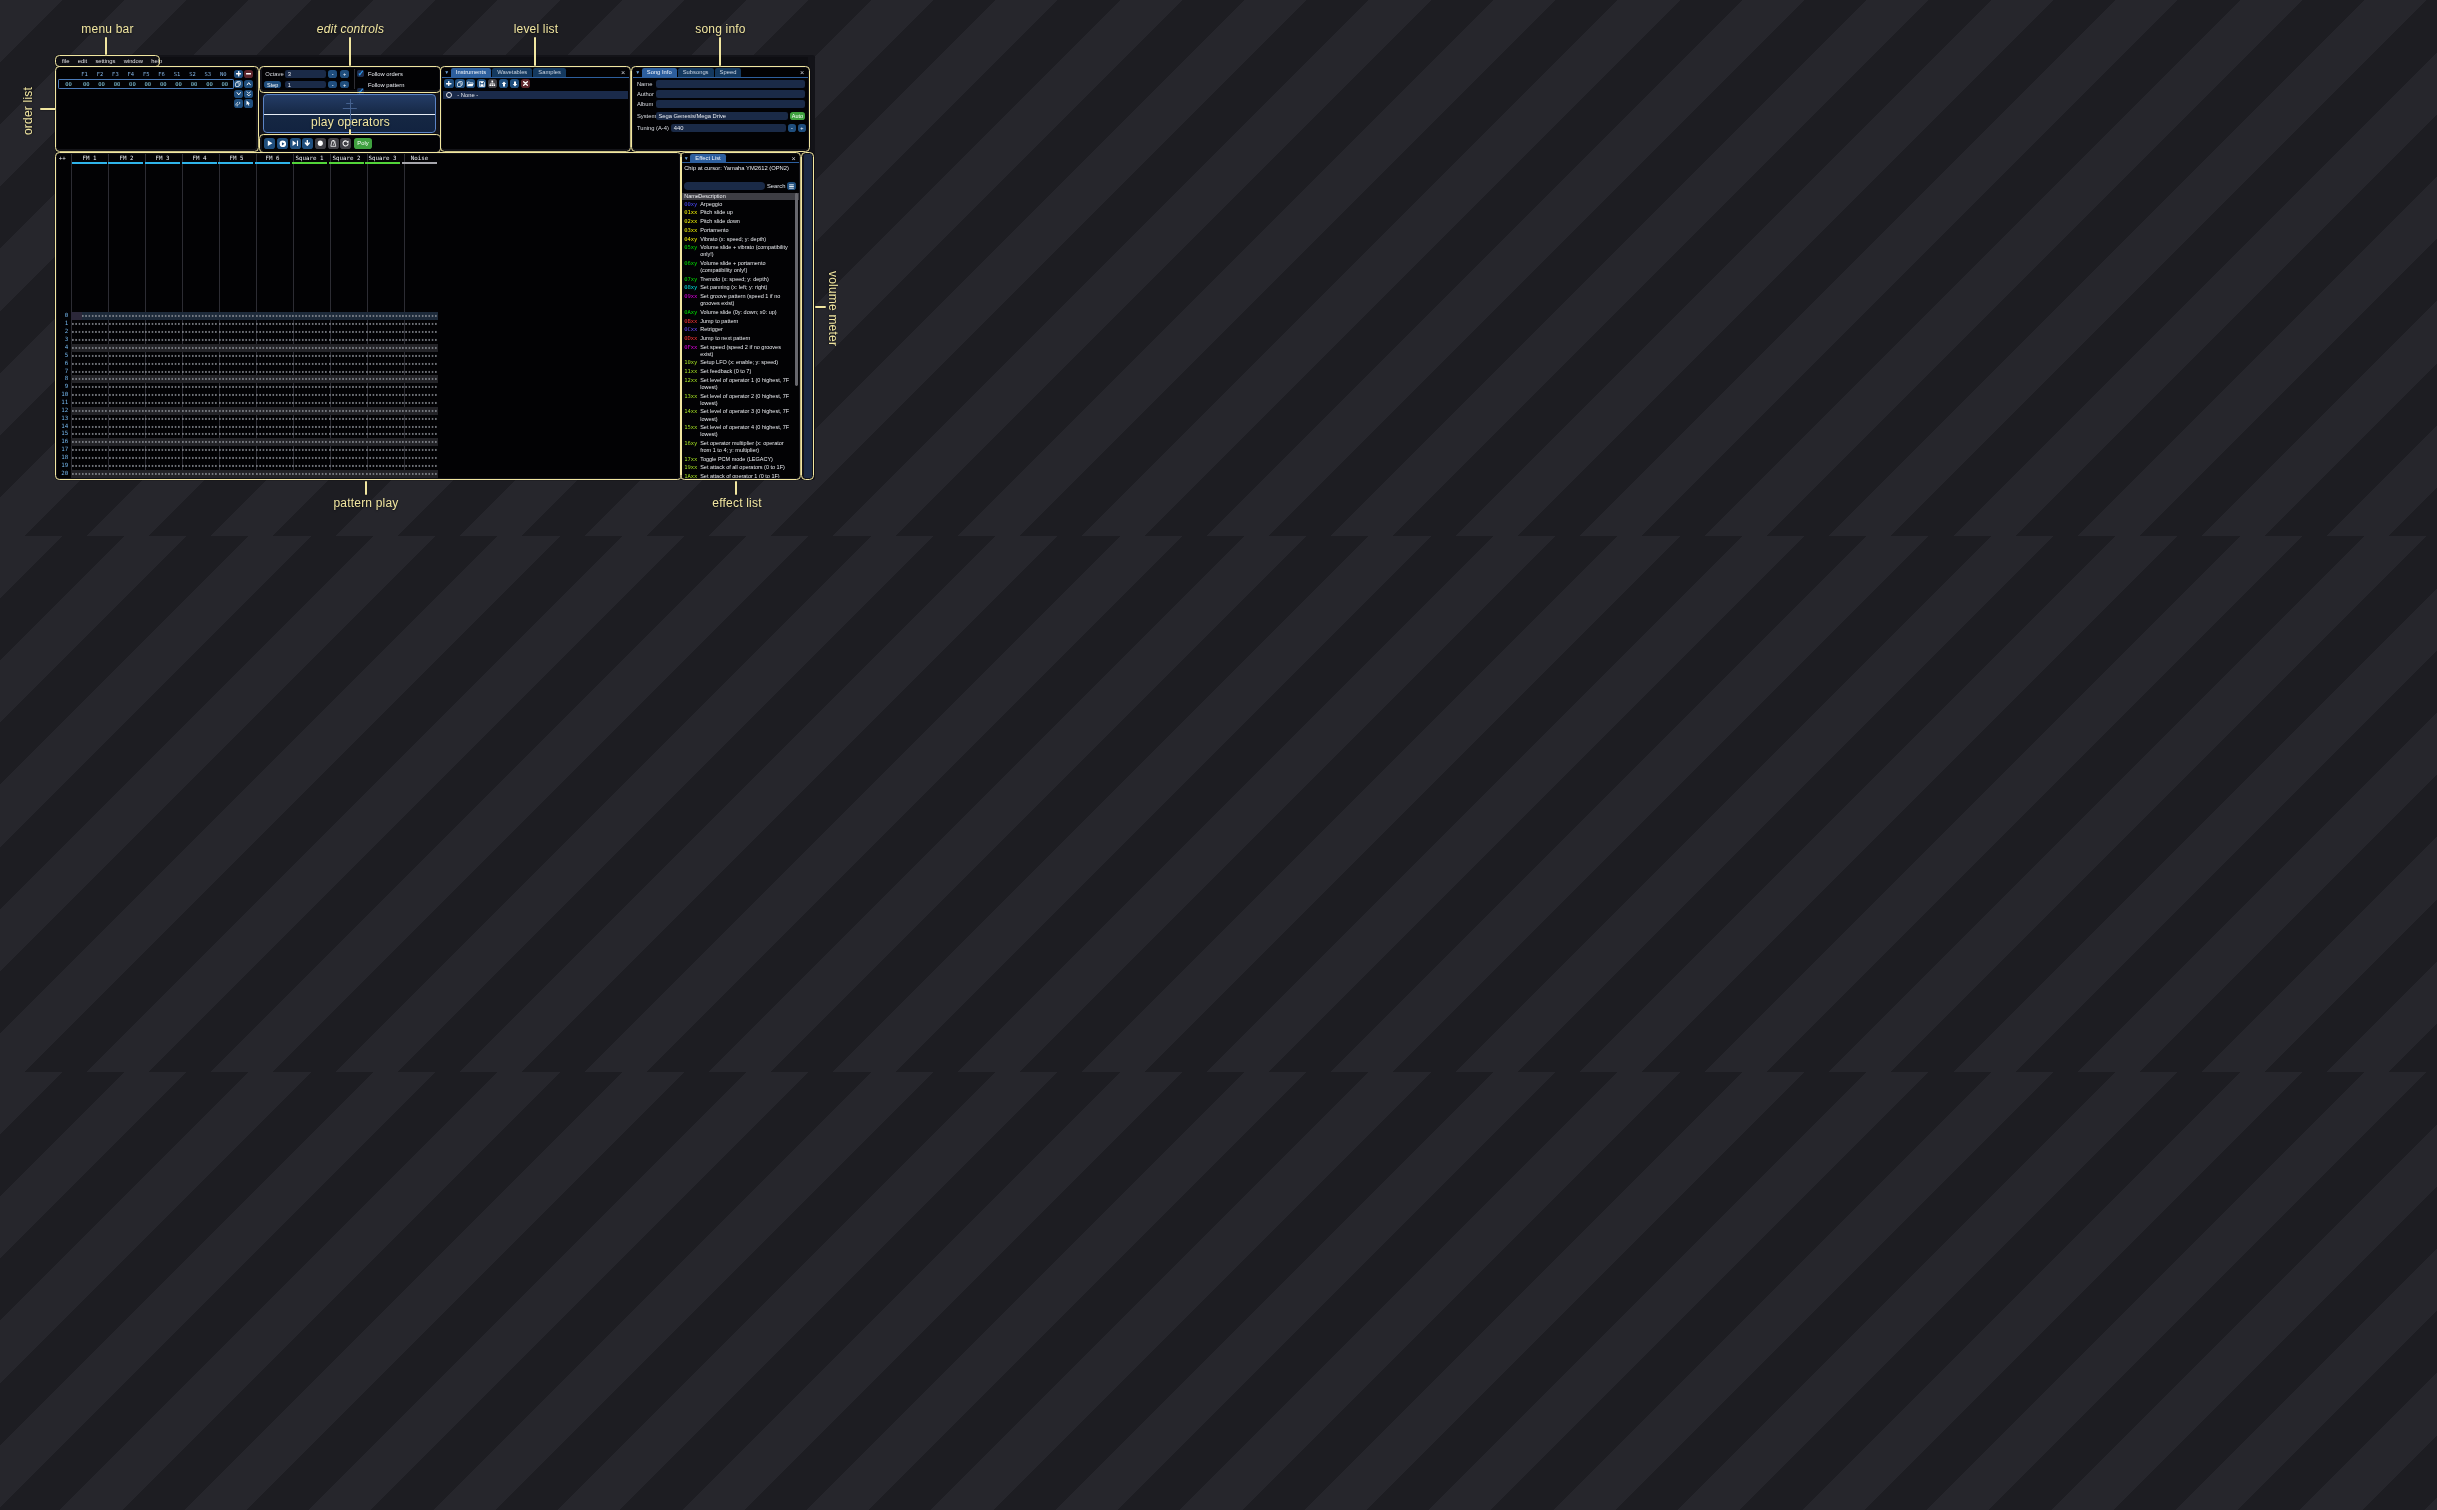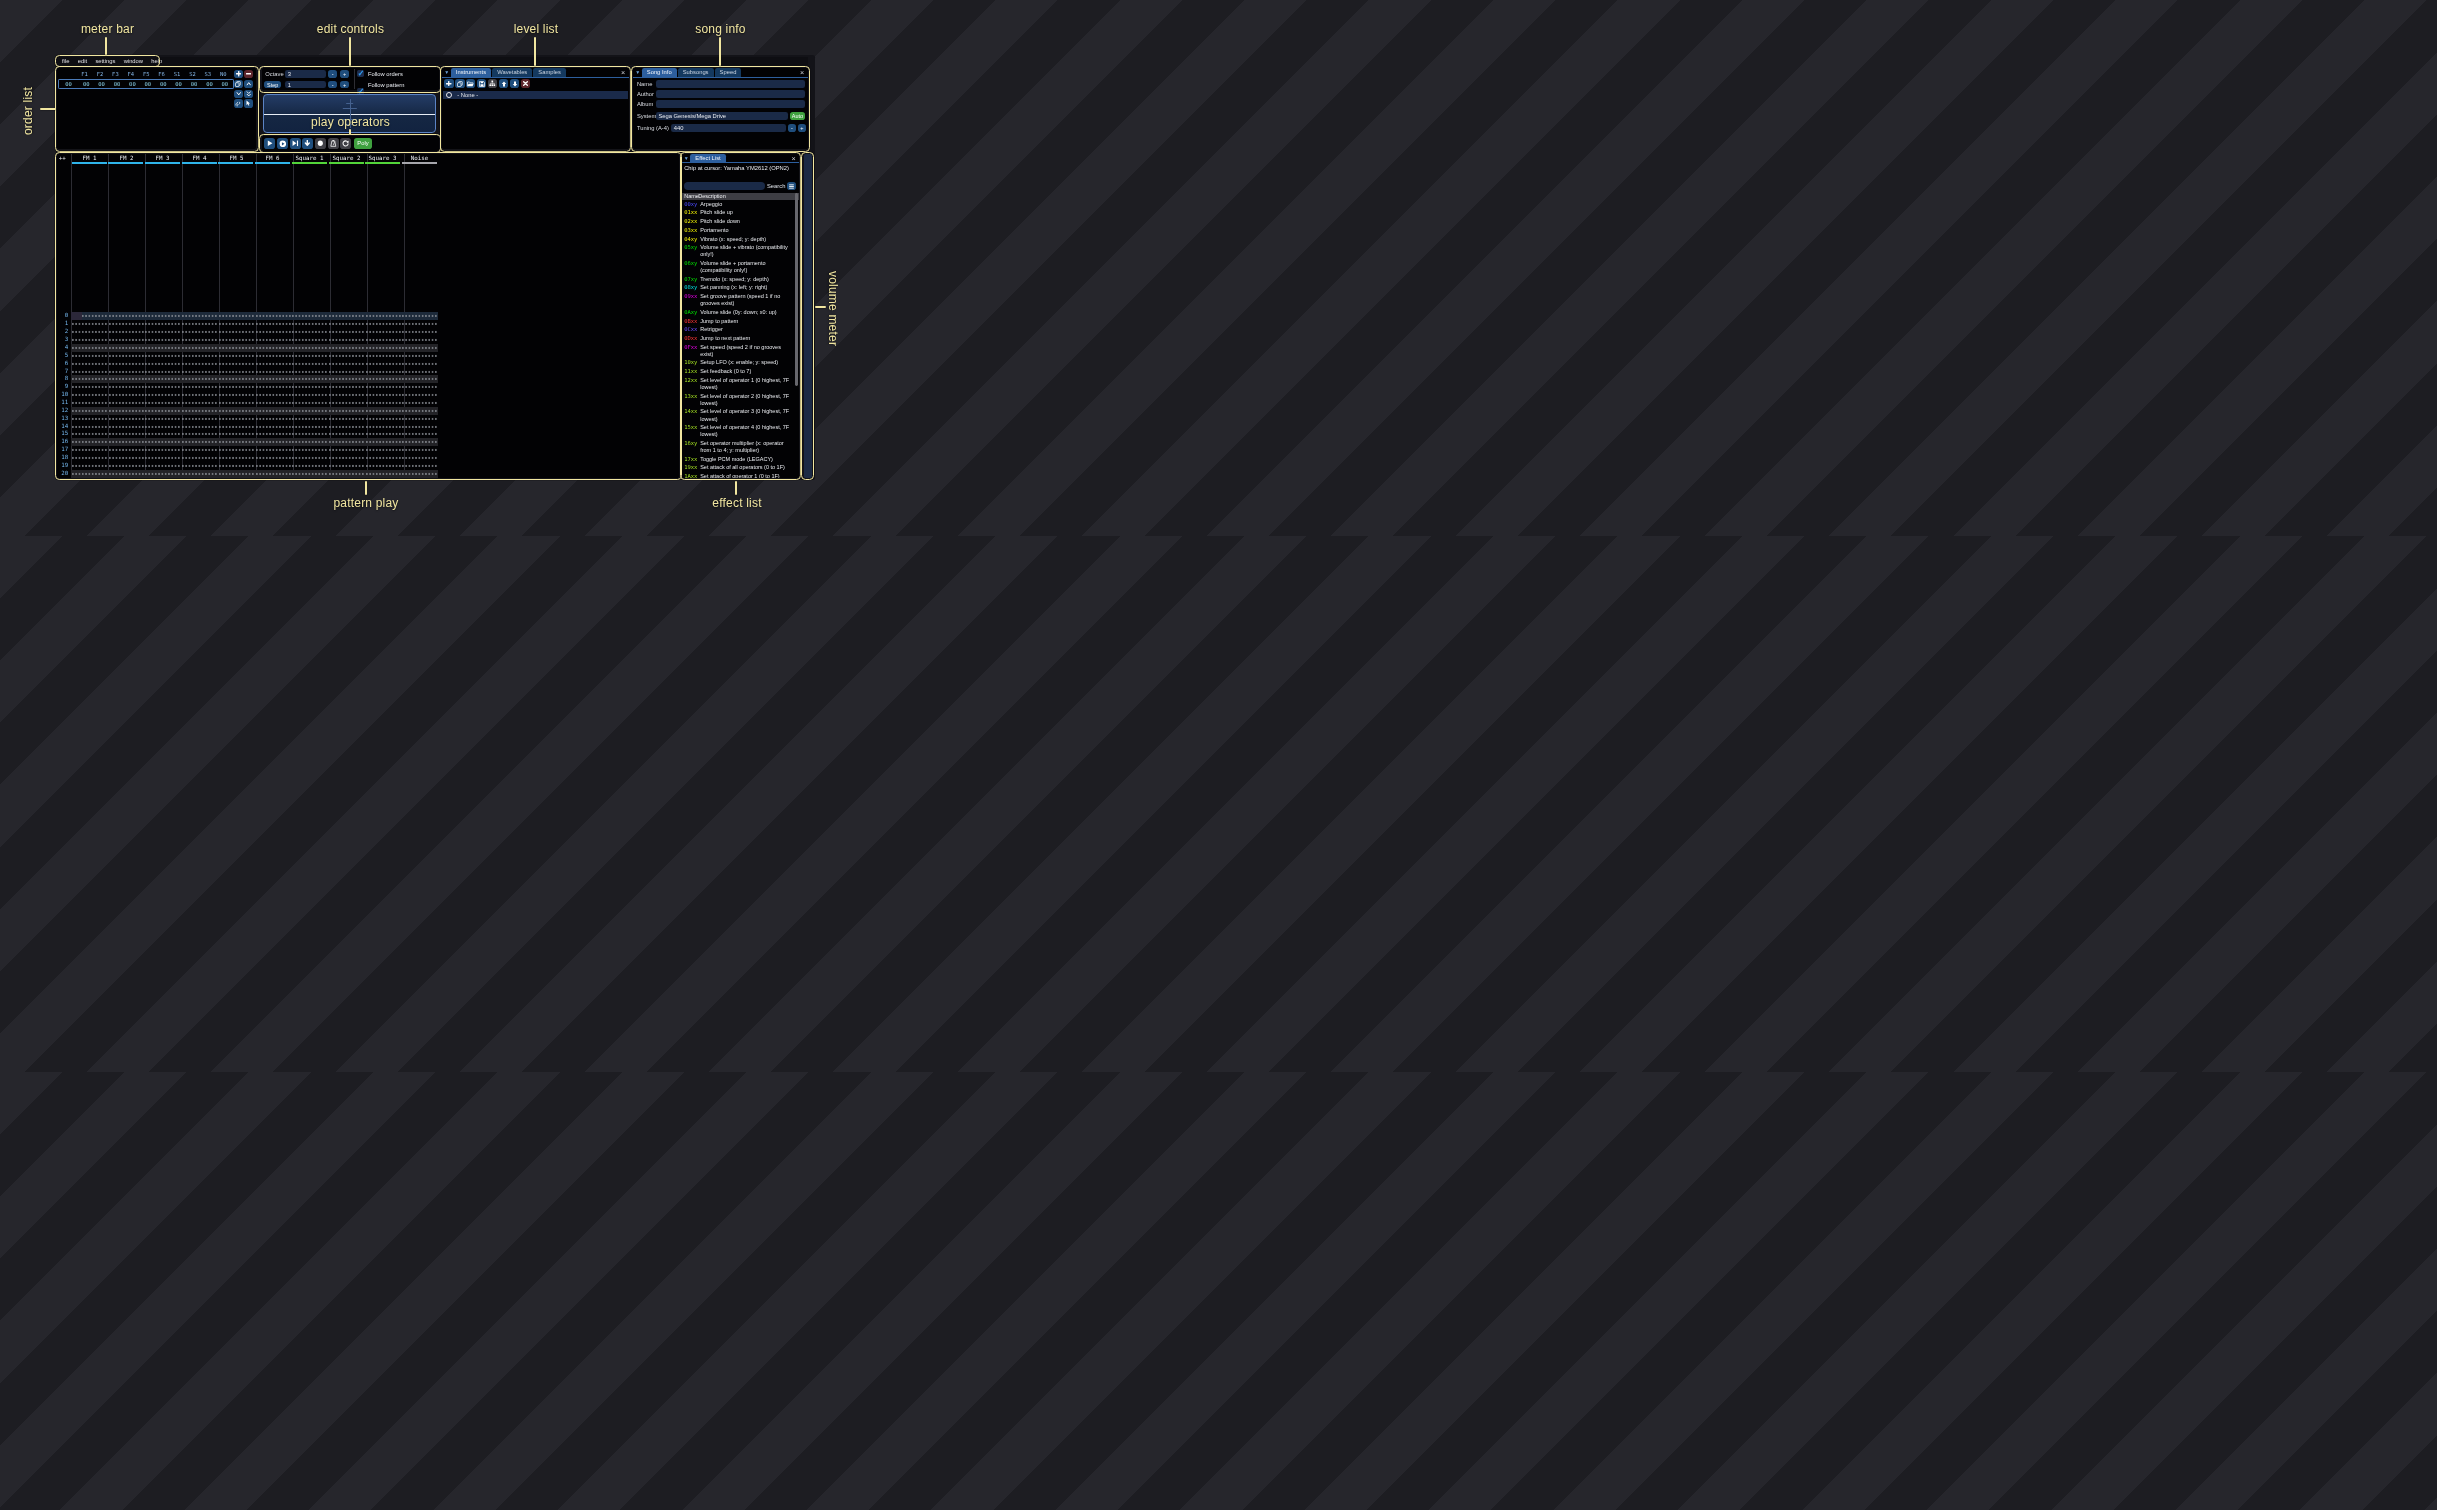--- a/index.html
+++ b/index.html
@@ -801,24 +801,24 @@
   <div class="abs ybox" style="left:55px;top:55px;width:105px;height:11.6px;"></div>
   <div class="abs ybox" style="left:55px;top:66px;width:204px;height:86px;"></div>
   <div class="abs ybox" style="left:259px;top:66px;width:182px;height:26.5px;"></div>
   <div class="abs ybox" style="left:259px;top:134px;width:182px;height:19.3px;"></div>
   <div class="abs ybox" style="left:440px;top:66px;width:191px;height:86px;"></div>
   <div class="abs ybox" style="left:631px;top:66px;width:179px;height:86px;"></div>
   <div class="abs ybox" style="left:55px;top:152px;width:627px;height:328px;"></div>
   <div class="abs ybox" style="left:680px;top:152px;width:121px;height:328px;"></div>
   <div class="abs ybox" style="left:801px;top:152px;width:13.2px;height:328px;"></div>
 
-  <div class="abs ann" style="left:55px;top:22px;width:105px;">meter bar</div>
+  <div class="abs ann" style="left:55px;top:22px;width:105px;">menu bar</div>
   <div class="abs annline" style="left:105px;top:37px;width:1.7px;height:18px;"></div>
 
-  <div class="abs ann" style="left:265px;top:22px;width:171px;">edit controls</div>
+  <div class="abs ann" style="left:265px;top:22px;width:171px;font-style:italic;">edit controls</div>
   <div class="abs annline" style="left:349px;top:37px;width:1.7px;height:29px;"></div>
 
   <div class="abs ann" style="left:442px;top:22px;width:188px;">level list</div>
   <div class="abs annline" style="left:534px;top:37px;width:1.7px;height:29px;"></div>
 
   <div class="abs ann" style="left:632px;top:22px;width:177px;">song info</div>
   <div class="abs annline" style="left:719px;top:37px;width:1.7px;height:29px;"></div>
 
   <div class="abs ann vtext-up" style="left:21px;top:75px;height:72px;">order list</div>
   <div class="abs annline" style="left:40px;top:108px;width:15.5px;height:1.7px;"></div>

